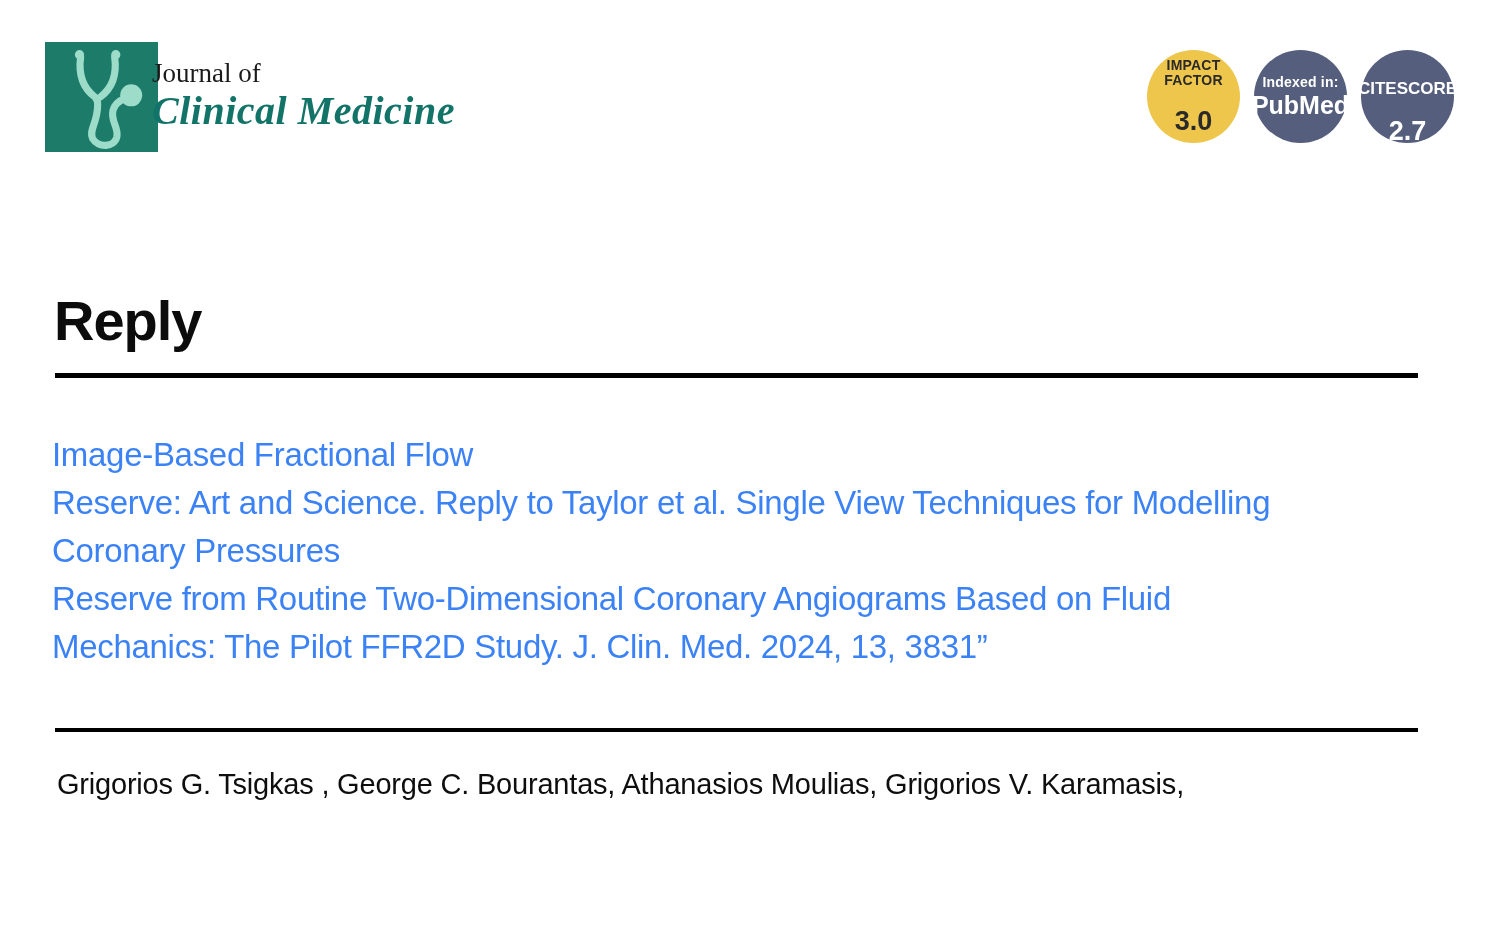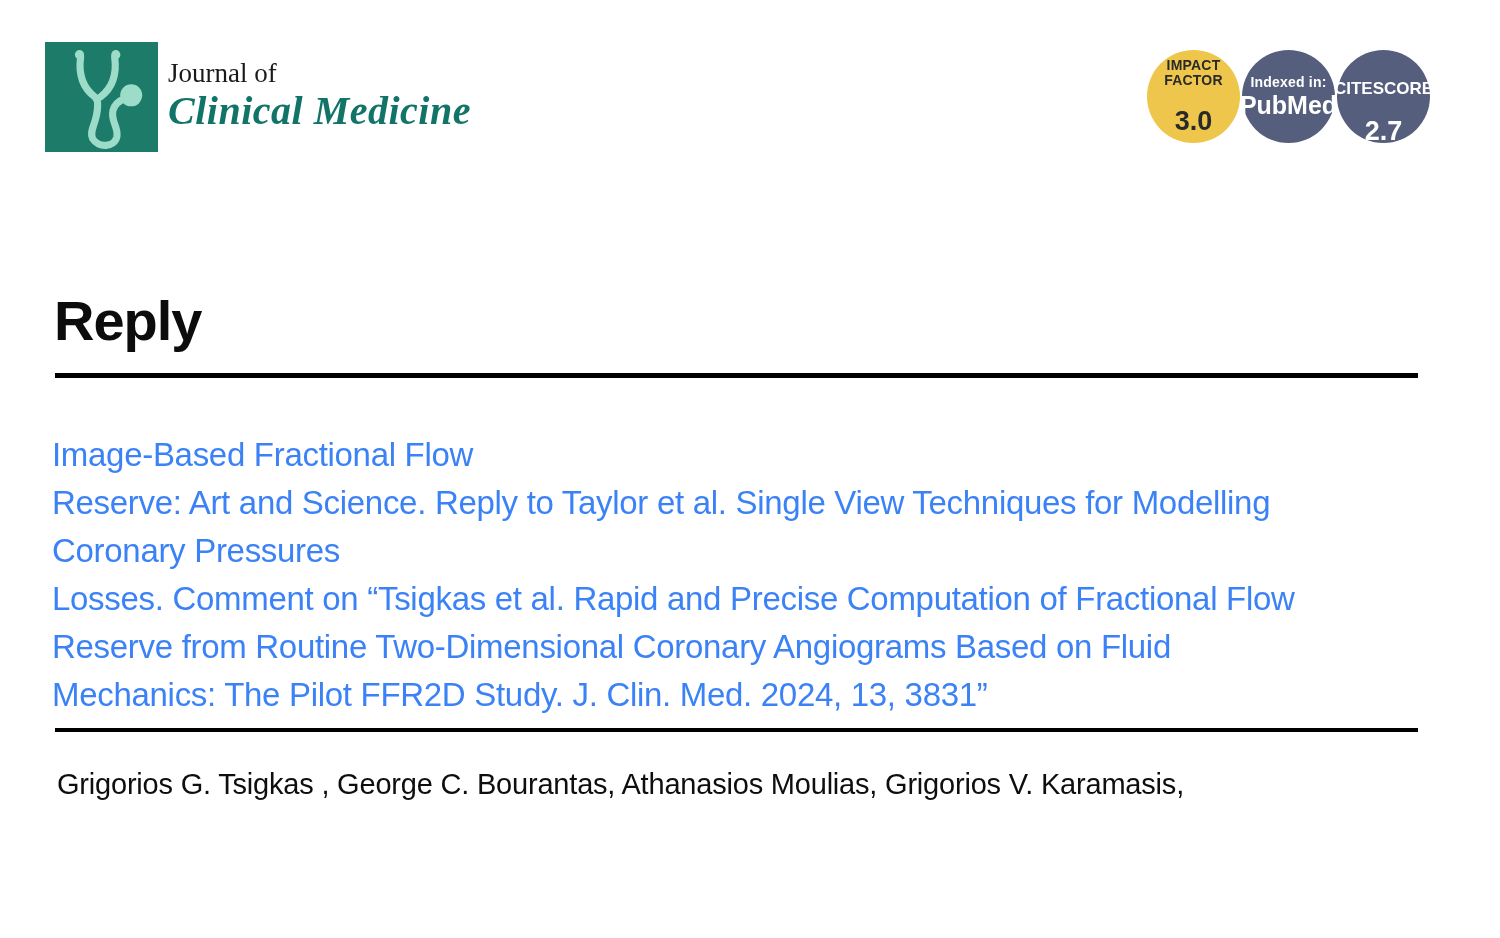--- a/index.html
+++ b/index.html
@@ -12,34 +12,34 @@
     overflow:hidden;
   }
 
   
   .logo-box{
     position:absolute;left:45px;top:42px;
     width:113px;height:110px;
     background:#1d7b69;
   }
   .logo-box svg{display:block;width:100%;height:100%;}
-  .brand-text{position:absolute;left:168px;top:58px;}
+  .brand-text{position:absolute;left:152px;top:58px;}
   .brand-line1{
     font-family:"Liberation Serif", serif;
     font-size:27px;color:#1a1a1a;line-height:30px;
   }
   .brand-line2{
     font-family:"Liberation Serif", serif;
     font-style:italic;font-weight:700;
     font-size:40px;color:#127468;line-height:42px;
     margin-top:2px;letter-spacing:0.5px;
   }
 
   
-  .badges{position:absolute;top:50px;left:1147px;display:flex;gap:2px;}
+  .badges{position:absolute;top:50px;left:1147px;display:flex;gap:14px;}
   .badge{
     width:93px;height:93px;border-radius:50%;
     display:flex;flex-direction:column;align-items:center;justify-content:center;
     text-align:center;line-height:1.05;
   }
   .badge.yellow{background:#edc64b;color:#2a2a2a;}
   .badge.slate{background:#555e7c;color:#ffffff;}
   .badge .b-small{font-size:14px;font-weight:700;letter-spacing:0.2px;}
   .badge .b-big{font-size:27px;font-weight:700;margin-top:19px;}
   .badge .b-pubmed{font-size:25px;font-weight:700;margin-top:2px;}
@@ -101,21 +101,20 @@
   </div>
 
   <div class="article-type">Reply</div>
 
   <div class="rule rule-1"></div>
 
   <div class="title-block">
     <div>Image-Based Fractional Flow</div>
     <div>Reserve: Art and Science. Reply to Taylor et al. Single View Techniques for Modelling</div>
     <div>Coronary Pressures</div>
-    <div>Losses. Comment on “Tsigkas et al. Rapid and Precise Computation of Fractional Flow</div>
     <div>Reserve from Routine Two-Dimensional Coronary Angiograms Based on Fluid</div>
     <div>Mechanics: The Pilot FFR2D Study. J. Clin. Med. 2024, 13, 3831”</div>
   </div>
 
   <div class="rule rule-2"></div>
 
   <div class="authors-block">
     <div>Grigorios G. Tsigkas , George C. Bourantas, Athanasios Moulias, Grigorios V. Karamasis,</div>
   </div>
 

